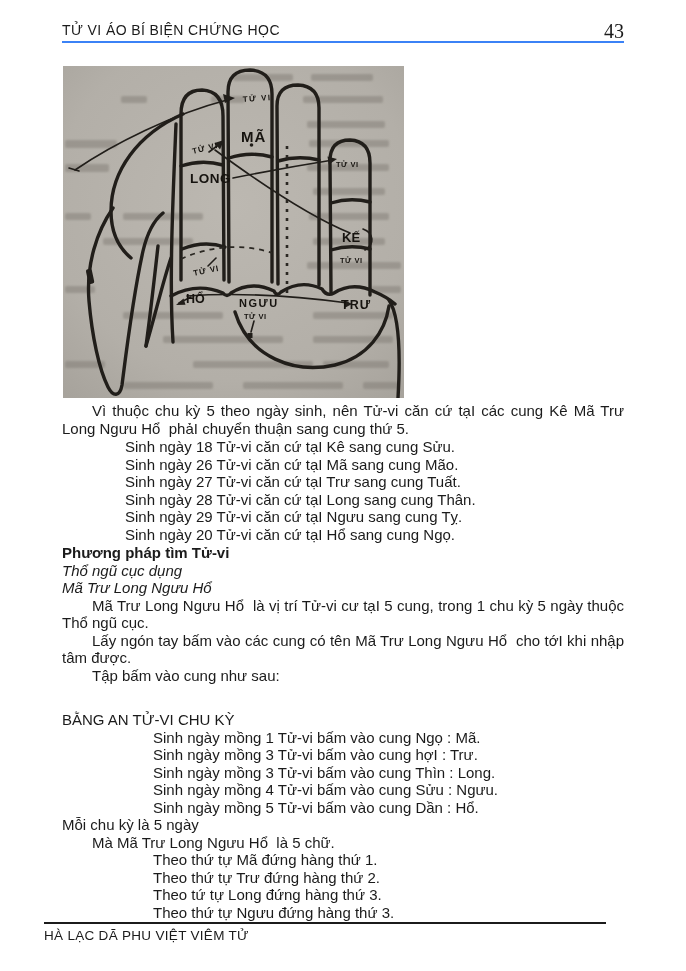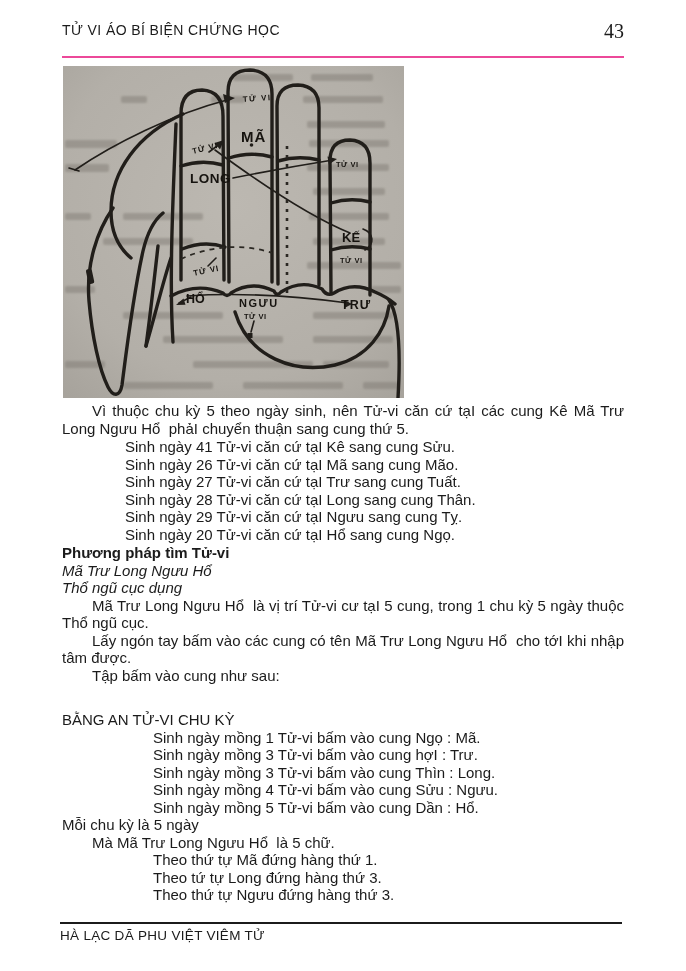--- a/index.html
+++ b/index.html
@@ -3,21 +3,21 @@
 <meta charset="utf-8">
 <style>
   html,body{margin:0;padding:0;background:#ffffff;}
   .page{
     position:relative;width:686px;height:971px;background:#ffffff;overflow:hidden;
     font-family:"Liberation Sans",sans-serif;color:#1b1b1b;
   }
   
   .header{
     position:absolute;left:62px;top:22px;width:562px;
-    border-bottom:2px solid #ec4899;padding-bottom:18px;
+    border-bottom:2px solid #3b82f6;padding-bottom:3px;
     display:flex;justify-content:space-between;align-items:flex-end;
   }
   .header .title{font-size:14px;letter-spacing:.4px;}
   .header .pageno{font-family:"Liberation Serif",serif;font-size:20px;line-height:14px;}
   
   .figure{position:absolute;left:63px;top:66px;width:341px;height:332px;}
   .figure svg{display:block;}
   .hand-label{font-family:"Liberation Sans",sans-serif;font-weight:bold;fill:#16130f;}
   
   .bodytext{font-size:15px;line-height:17.5px;}
@@ -26,21 +26,21 @@
   .method{position:absolute;left:62px;top:544px;width:562px;}
   .method .bold{font-weight:bold;}
   .method .ital{font-style:italic;}
   .method .para{text-align:justify;text-indent:30px;}
   .method .para-plain{text-indent:30px;}
   .bang{position:absolute;left:62px;top:703px;width:562px;margin-top:8px;}
   .bang .ind{padding-left:91px;}
   .bang .ind2{padding-left:30px;}
   
   .footer{
-    position:absolute;left:60px;top:922px;width:562px;
+    position:absolute;left:44px;top:922px;width:562px;
     border-top:2px solid #1b1b1b;padding-top:4px;font-size:13.5px;letter-spacing:.3px;
   }
 </style>
 </head>
 <body>
 
 <div class="page">
 
   <div class="header">
     <span class="title">TỬ VI ÁO BÍ BIỆN CHỨNG HỌC</span>
@@ -165,47 +165,48 @@
         <text class="hand-label" x="176" y="241" font-size="11" letter-spacing="1.5">NGƯU</text>
         <text class="hand-label" x="181" y="253" font-size="7.5" letter-spacing="0.5">TỬ VI</text>
         <text class="hand-label" x="278" y="243" font-size="12.5" letter-spacing="1">TRƯ</text>
       </g>
     </svg>
   </div>
 
   <div class="bodytext p1">Vì thuộc chu kỳ 5 theo ngày sinh, nên Tử-vi căn cứ tạI các cung Kê Mã Trư Long Ngưu Hổ&nbsp; phảI chuyển thuận sang cung thứ 5.</div>
 
   <div class="bodytext sinh">
-    <div>Sinh ngày 41 Tử-vi căn cứ tạI Kê sang cung Sửu.</div>
+    <div>Sinh ngày 18 Tử-vi căn cứ tạI Kê sang cung Sửu.</div>
     <div>Sinh ngày 26 Tử-vi căn cứ tạI Mã sang cung Mão.</div>
     <div>Sinh ngày 27 Tử-vi căn cứ tạI Trư sang cung Tuất.</div>
     <div>Sinh ngày 28 Tử-vi căn cứ tạI Long sang cung Thân.</div>
     <div>Sinh ngày 29 Tử-vi căn cứ tạI Ngưu sang cung Tỵ.</div>
     <div>Sinh ngày 20 Tử-vi căn cứ tạI Hổ sang cung Ngọ.</div>
   </div>
 
   <div class="bodytext method">
     <div class="bold">Phương pháp tìm Tử-vi</div>
+    <div class="ital">Thổ ngũ cục dụng</div>
     <div class="ital">Mã Trư Long Ngưu Hổ</div>
-    <div class="ital">Thổ ngũ cục dụng</div>
     <div class="para">Mã Trư Long Ngưu Hổ&nbsp; là vị trí Tử-vi cư tạI 5 cung, trong 1 chu kỳ 5 ngày thuộc Thổ ngũ cục.</div>
     <div class="para">Lấy ngón tay bấm vào các cung có tên Mã Trư Long Ngưu Hổ&nbsp; cho tớI khi nhập tâm được.</div>
     <div class="para-plain">Tập bấm vào cung như sau:</div>
   </div>
 
   <div class="bodytext bang">
     <div>BẰNG AN TỬ-VI CHU KỲ</div>
     <div class="ind">Sinh ngày mồng 1 Tử-vi bấm vào cung Ngọ : Mã.</div>
     <div class="ind">Sinh ngày mồng 3 Tử-vi bấm vào cung hợI : Trư.</div>
     <div class="ind">Sinh ngày mồng 3 Tử-vi bấm vào cung Thìn : Long.</div>
     <div class="ind">Sinh ngày mồng 4 Tử-vi bấm vào cung Sửu : Ngưu.</div>
     <div class="ind">Sinh ngày mồng 5 Tử-vi bấm vào cung Dần : Hổ.</div>
     <div>Mỗi chu kỳ là 5 ngày</div>
     <div class="ind2">Mà Mã Trư Long Ngưu Hổ&nbsp; là 5 chữ.</div>
     <div class="ind">Theo thứ tự Mã đứng hàng thứ 1.</div>
+    <div class="ind">Theo thứ tự Trư đứng hàng thứ 2.</div>
     <div class="ind">Theo tứ tự Long đứng hàng thứ 3.</div>
     <div class="ind">Theo thứ tự Ngưu đứng hàng thứ 3.</div>
   </div>
 
   <div class="footer">
     <span>HÀ LẠC DÃ PHU VIỆT VIÊM TỬ</span>
   </div>
 
 </div>
 

